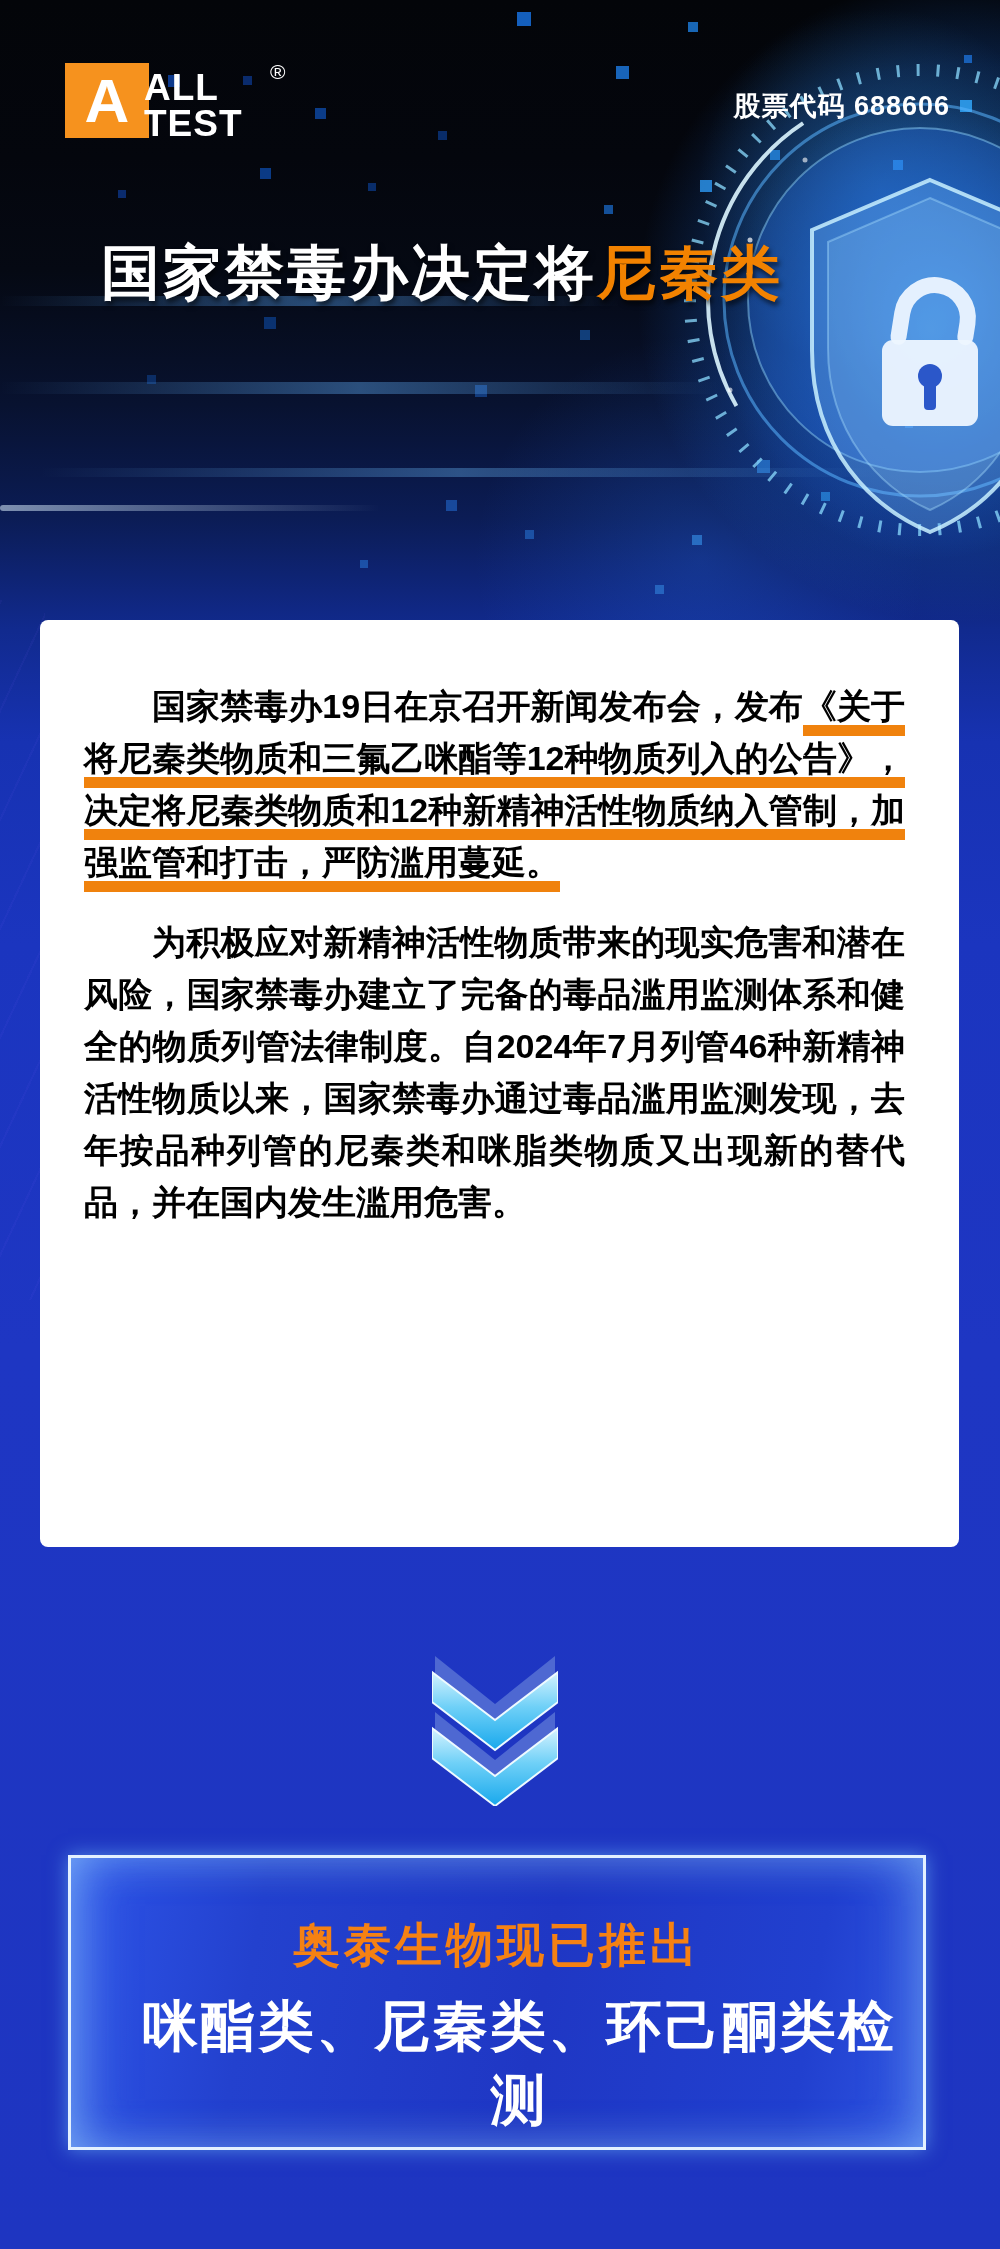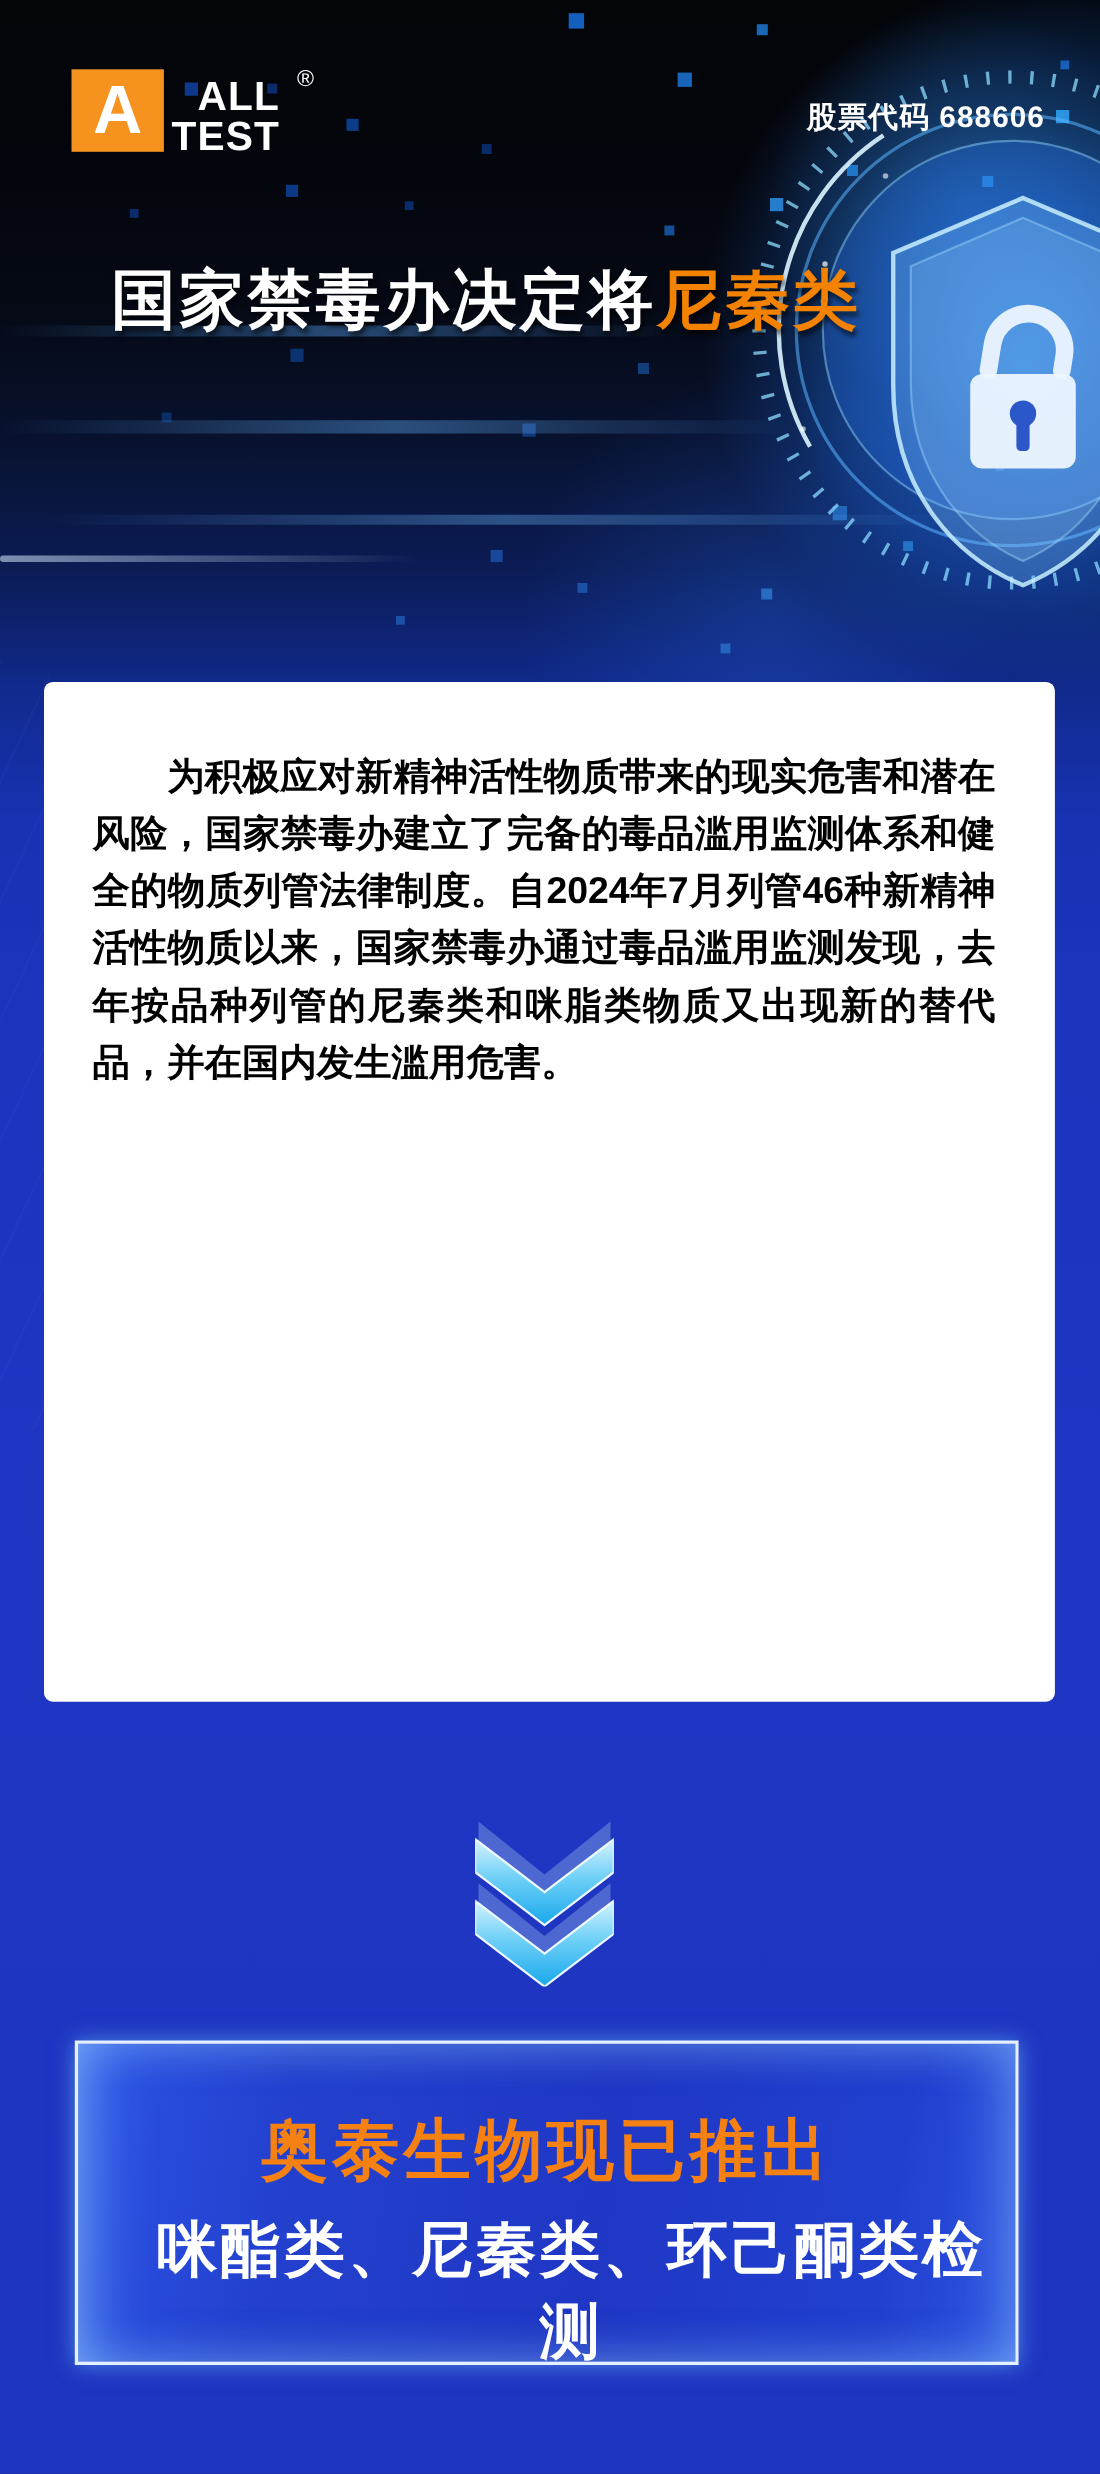--- a/index.html
+++ b/index.html
@@ -20,22 +20,22 @@
     background:repeating-linear-gradient(115deg,rgba(130,90,255,.12) 0 2px,transparent 2px 46px);
   }
   .pixel{position:absolute;pointer-events:none;}
   .streak{position:absolute;pointer-events:none;border-radius:3px;}
 
   
   .logo-box{position:absolute;left:65px;top:63px;width:84px;height:75px;background:#f6921e;}
   .logo-box .a{position:absolute;left:0;top:0;width:100%;height:100%;
     display:flex;align-items:center;justify-content:center;
     color:#fff;font-size:62px;font-weight:bold;line-height:1;}
-  .logo-name{position:absolute;left:156px;top:70px;color:#fff;font-weight:bold;
-    font-size:37px;line-height:36px;letter-spacing:1px;text-align:right;}
+  .logo-name{position:absolute;left:144px;top:70px;color:#fff;font-weight:bold;
+    font-size:37px;line-height:36px;letter-spacing:1px;}
   .logo-reg{position:absolute;left:270px;top:60px;color:#fff;font-size:21px;}
   .stock{position:absolute;right:50px;top:88px;color:#fff;font-size:27px;font-weight:bold;letter-spacing:1px;margin-left:24px;}
 
   
   .hero-title{position:absolute;left:57px;top:230px;z-index:5;margin-left:44px;}
   .hero-line{font-size:59px;font-weight:bold;line-height:86px;letter-spacing:3px;
     color:#fff;text-shadow:2px 4px 5px rgba(0,0,0,.60);white-space:nowrap;}
   .hero-line .accent{color:#f28200;}
   .shield-art{position:absolute;left:600px;top:30px;width:420px;height:540px;pointer-events:none;}
 
@@ -50,21 +50,21 @@
   .chevron-wrap{position:absolute;left:432px;top:1648px;width:126px;height:158px;}
 
   
   .promo-box{position:absolute;left:68px;top:1855px;width:852px;height:289px;
     border:3px solid #e3f1ff;
     background:linear-gradient(100deg,#2d54e8 0%,#2341ce 22%,#1f37c4 55%,#2140cf 85%,#2f55e2 100%);
     box-shadow:0 0 18px rgba(120,200,255,.55),
                inset 0 0 46px rgba(150,215,255,.22),
                inset 26px 0 60px -24px rgba(170,225,255,.55),
                inset -26px 0 60px -24px rgba(170,225,255,.35);}
-  .promo-line1{margin-top:56px;text-align:center;font-size:61px;font-weight:bold;
+  .promo-line1{margin-top:56px;text-align:center;font-size:47px;font-weight:bold;
     color:#f58113;letter-spacing:4px;}
   .promo-line2{margin-top:13px;text-align:center;font-size:55px;font-weight:bold;
     color:#fff;letter-spacing:3px;padding-left:45px;}
 </style>
 </head>
 <body>
 
 <div class="poster">
   <div class="bg-glow"></div>
   <div class="grid-hint"></div>
@@ -141,20 +141,21 @@
     <div class="logo-reg">®</div>
     <div class="stock">股票代码 688606</div>
   </div>
 
   <div class="hero-title" id="hero-title">
       <div class="hero-line"><span class="">国家禁毒办决定将</span><span class="accent">尼秦类</span></div>
     </div>
 
   <div class="card">
     <div class="card-inner" id="article">
+        <p><span>国家禁毒办19日在京召开新闻发布会，发布</span><span class="run-underline">《关于将尼秦类物质和三氟乙咪酯等12种物质列入的公告》，决定将尼秦类物质和12种新精神活性物质纳入管制，加强监管和打击，严防滥用蔓延。</span></p>
         <p><span>为积极应对新精神活性物质带来的现实危害和潜在风险，国家禁毒办建立了完备的毒品滥用监测体系和健全的物质列管法律制度。自2024年7月列管46种新精神活性物质以来，国家禁毒办通过毒品滥用监测发现，去年按品种列管的尼秦类和咪脂类物质又出现新的替代品，并在国内发生滥用危害。</span></p>
       </div>
   </div>
 
   <div class="chevron-wrap">
     <svg viewBox="0 0 126 158" width="126" height="158">
       <defs>
         <linearGradient id="chevGrad" x1="0" y1="0" x2="0" y2="1">
           <stop offset="0%" stop-color="#d6f3ff"></stop>
           <stop offset="45%" stop-color="#6fd0f7"></stop>

